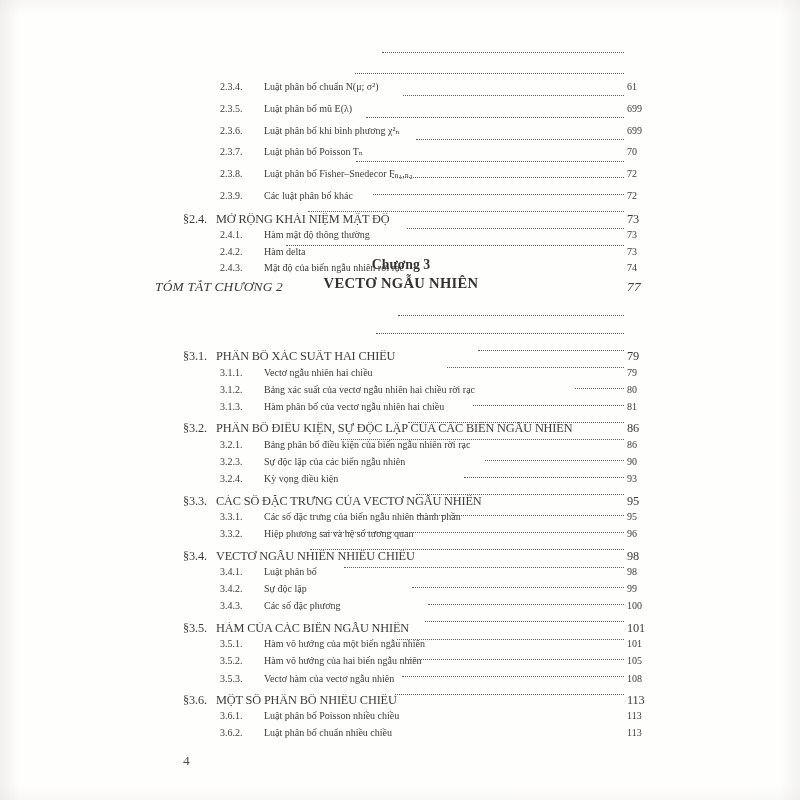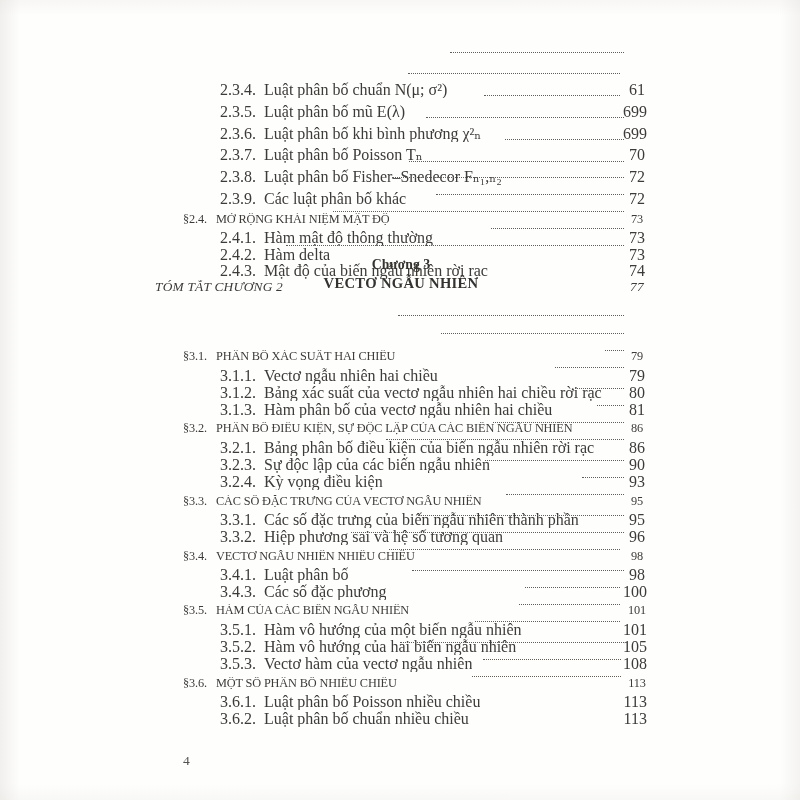--- a/index.html
+++ b/index.html
@@ -18,21 +18,21 @@
       #fefefd;
   }
   .toc {
     position: absolute;
     left: 155px; top: 34px; width: 492px;
   }
   .row {
     display: flex;
     align-items: baseline;
     height: 17.3px;
-    font-size: 16px;
+    font-size: 10px;
     line-height: 1;
     white-space: nowrap;
   }
   .row.c2 { height: 16.9px; }
   .row.tall { height: 21.8px; }
   .row.lvl1 {
     padding-left: 28px;
     margin-top: 3px;
     font-size: 12.3px;
     letter-spacing: -0.15px;
@@ -52,21 +52,21 @@
   .leader {
     flex: 1 0 8px;
     align-self: flex-end;
     border-bottom: 1.6px dotted #615e59;
     margin: 0 3px 3.2px 3px;
     height: 0;
   }
   .pg {
     flex: none;
     min-width: 20px;
-    text-align: center;
+    text-align: left;
   }
   .chapter-heading {
     text-align: center;
     margin: 8px 0 10px 0;
     color: #35332f;
   }
   .kicker {
     font-weight: bold;
     font-size: 13.8px;
   }
@@ -229,20 +229,26 @@
         <span class="leader"></span>
         <span class="pg">98</span>
       </div>
       <div class="row lvl2">
         <span class="num">3.4.1.</span>
         <span class="title">Luật phân bố</span>
         <span class="leader"></span>
         <span class="pg">98</span>
       </div>
       <div class="row lvl2">
+        <span class="num">3.4.2.</span>
+        <span class="title">Sự độc lập</span>
+        <span class="leader"></span>
+        <span class="pg">99</span>
+      </div>
+      <div class="row lvl2">
         <span class="num">3.4.3.</span>
         <span class="title">Các số đặc phương</span>
         <span class="leader"></span>
         <span class="pg">100</span>
       </div>
       <div class="row lvl1">
         <span class="num">§3.5.</span>
         <span class="title">HÀM CỦA CÁC BIẾN NGẪU NHIÊN</span>
         <span class="leader"></span>
         <span class="pg">101</span>

